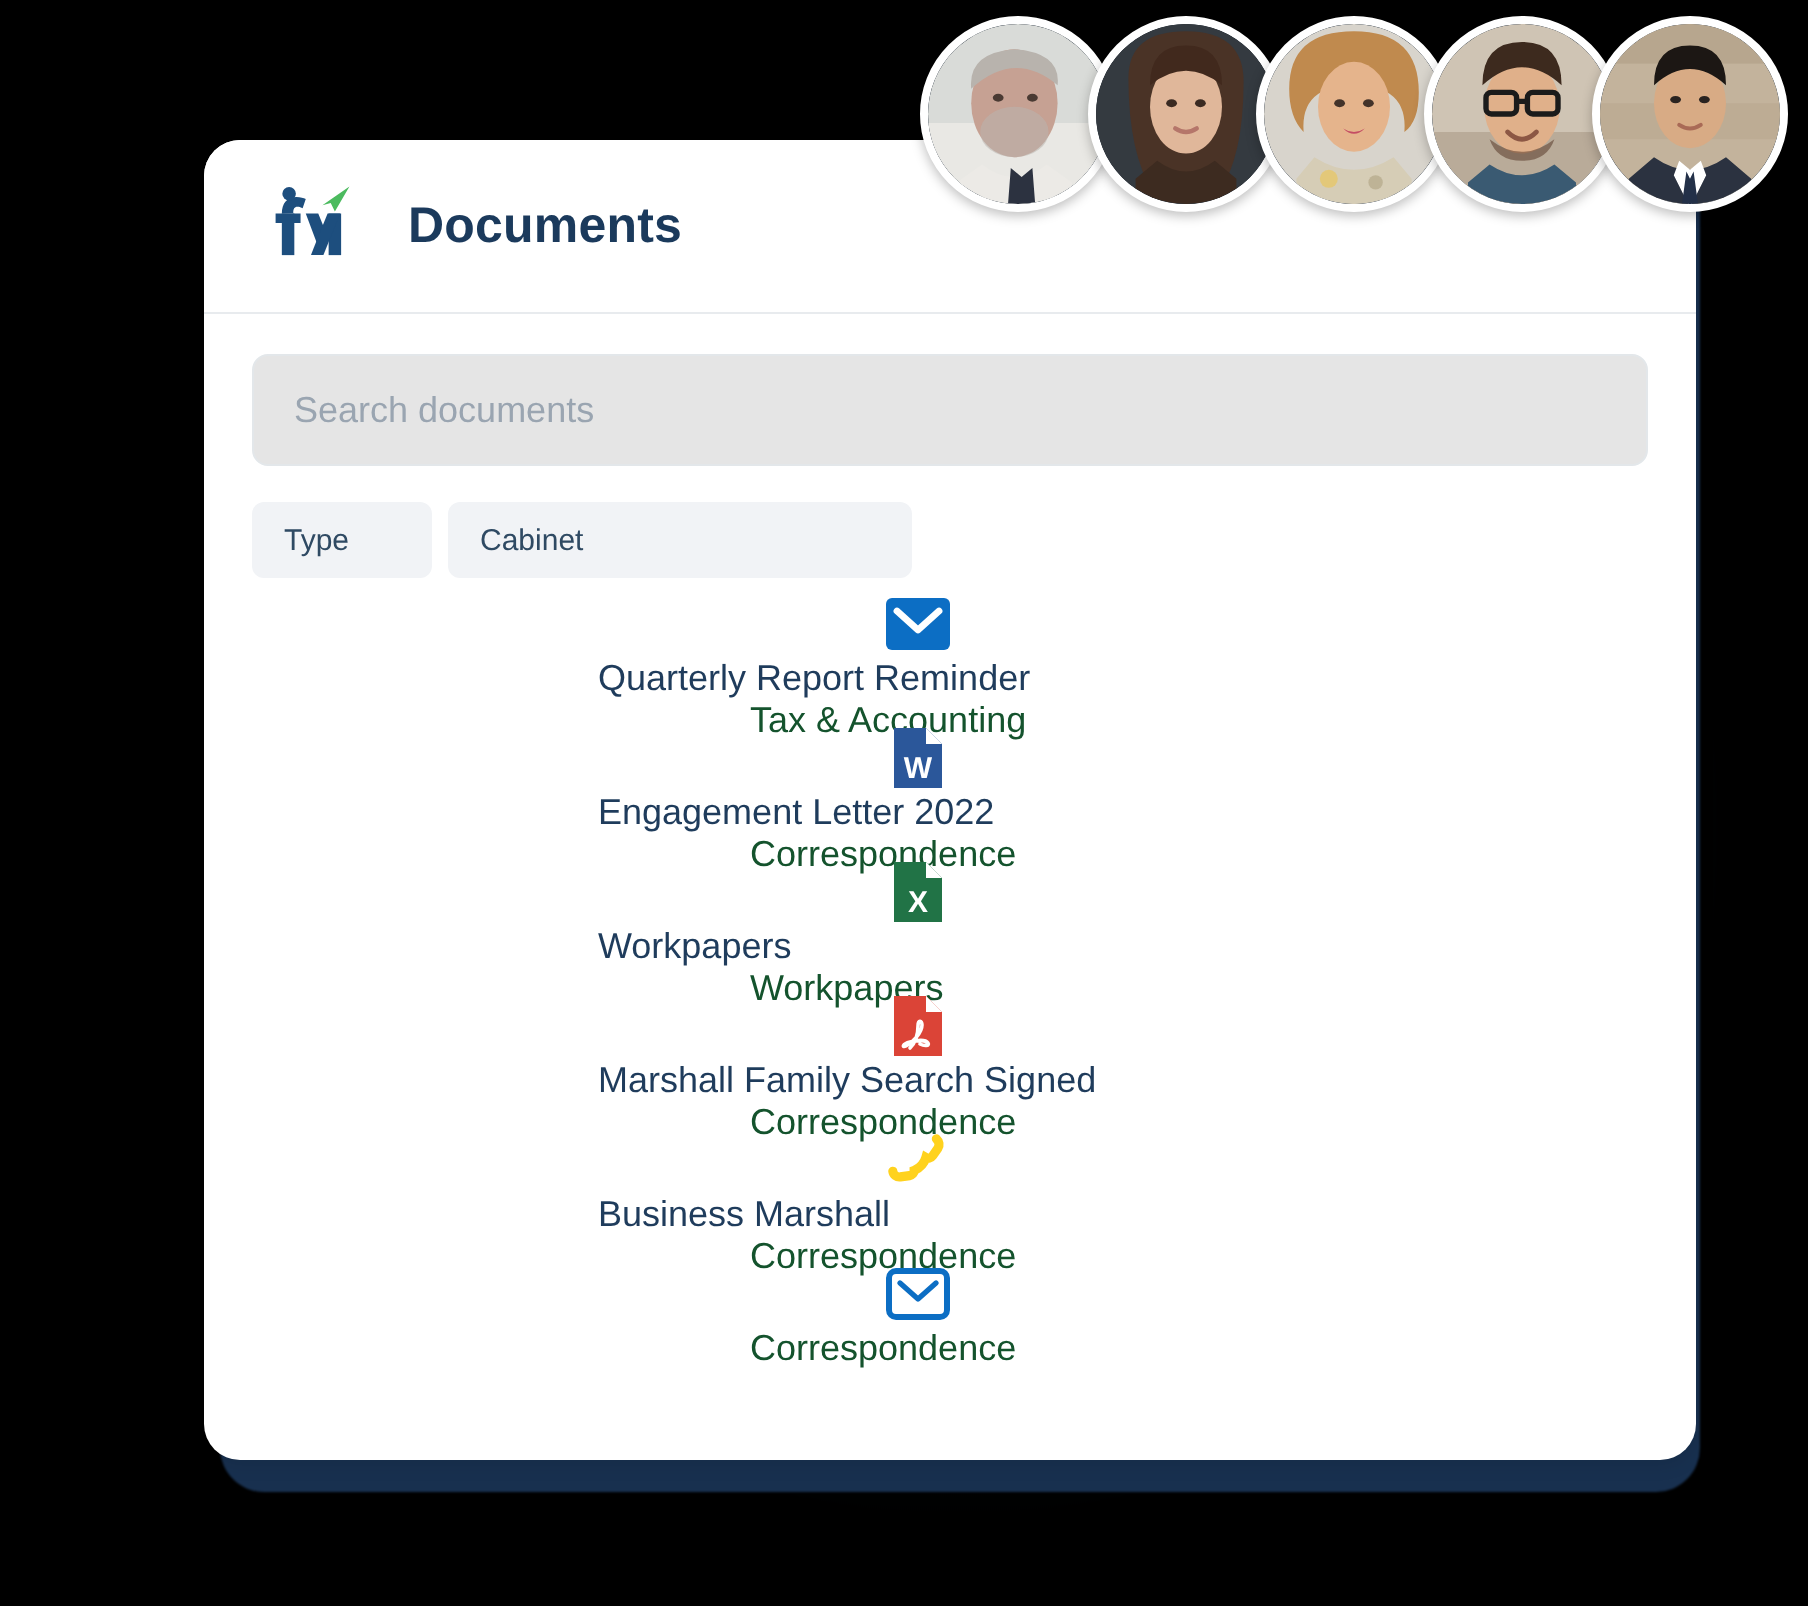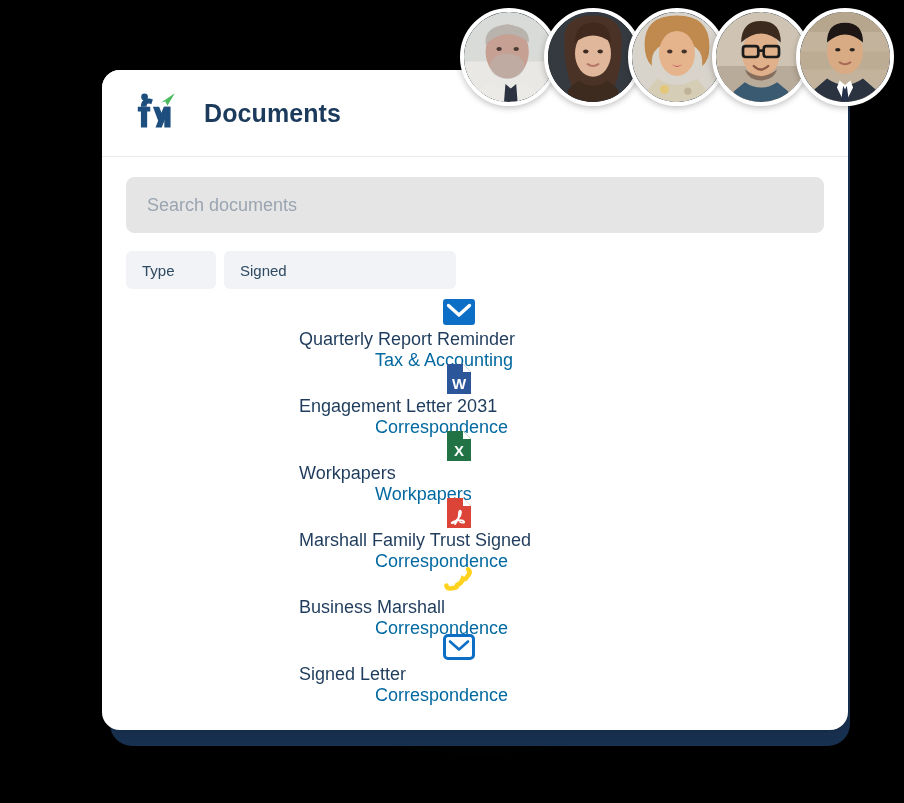--- a/index.html
+++ b/index.html
@@ -144,21 +144,21 @@
   .cell-name {
     width: 394px;
     font-size: 18px;
     color: #1f3c5c;
     padding-left: 21px;
     box-sizing: border-box;
   }
   .cell-cab {
     width: 232px;
     font-size: 18px;
-    color: #0369a1;
+    color: #14532d;
     padding-left: 16px;
     box-sizing: border-box;
   }
   .type-icon { width: 34px; height: 34px; display: block; }
 
   
   .avatars {
     position: absolute;
     left: 436px;
     top: 8px;
@@ -202,21 +202,21 @@
       </svg>
       <div class="app-title">Documents</div>
     </div>
 
     <div class="app-body">
 
       <input class="search-box" type="text" placeholder="Search documents" style="">
 
       <div class="col-head-row">
         <div class="col-head col-type">Type</div>
-        <div class="col-head col-cab">Signed</div>
+        <div class="col-head col-cab">Cabinet</div>
       </div>
 
       <div class="rows">
 
         <div class="doc-row">
           <div class="cell-type">
             <svg class="type-icon" viewBox="0 0 34 34">
               <rect x="1" y="4" width="32" height="26" rx="3" fill="#0c6ec4"></rect>
               <path d="M6.5 10.5 L17 20 L27.5 10.5" fill="none" stroke="#ffffff" stroke-width="3.4" stroke-linecap="round" stroke-linejoin="round"></path>
             </svg>
@@ -226,21 +226,21 @@
         </div>
 
         <div class="doc-row">
           <div class="cell-type">
             <svg class="type-icon" viewBox="0 0 34 34">
               <path d="M5 2 h16 l8 8 v22 h-24 z" fill="#2b579a"></path>
               <path d="M21 2 l8 8 h-8 z" fill="#ffffff"></path>
               <text x="17" y="27" font-family="Liberation Sans, sans-serif" font-size="15" font-weight="bold" fill="#ffffff" text-anchor="middle">W</text>
             </svg>
           </div>
-          <div class="cell-name">Engagement Letter 2031</div>
+          <div class="cell-name">Engagement Letter 2022</div>
           <div class="cell-cab">Correspondence</div>
         </div>
 
         <div class="doc-row">
           <div class="cell-type">
             <svg class="type-icon" viewBox="0 0 34 34">
               <path d="M5 2 h16 l8 8 v22 h-24 z" fill="#217346"></path>
               <path d="M21 2 l8 8 h-8 z" fill="#ffffff"></path>
               <text x="17" y="27" font-family="Liberation Sans, sans-serif" font-size="15" font-weight="bold" fill="#ffffff" text-anchor="middle">X</text>
             </svg>
@@ -250,21 +250,21 @@
         </div>
 
         <div class="doc-row">
           <div class="cell-type">
             <svg class="type-icon" viewBox="0 0 34 34">
               <path d="M5 2 h16 l8 8 v22 h-24 z" fill="#db4437"></path>
               <path d="M21 2 l8 8 h-8 z" fill="#ffffff"></path>
               <path d="M13 28 c3-3 4-7 4-11 c0-3 2-3 2-0.5 c0 4 -5 9 -8 10.5 c-2 1 -2 -1 2 -2 c4 -1 8 -1 9 0.5 c1 1.5 -2 1.5 -4 0.5" fill="none" stroke="#ffffff" stroke-width="1.8" stroke-linecap="round" stroke-linejoin="round"></path>
             </svg>
           </div>
-          <div class="cell-name">Marshall Family Trust Signed</div>
+          <div class="cell-name">Marshall Family Search Signed</div>
           <div class="cell-cab">Correspondence</div>
         </div>
 
         <div class="doc-row">
           <div class="cell-type">
             <svg class="type-icon" viewBox="0 0 34 34">
               <path d="M22.5 4.5 c1.6 1.1 2.2 3 1.4 4.6 l-2.1 4.2 c-0.6 1.2 -2 1.7 -3.2 1.2
                        c-0.4 2.9 -2.2 5.6 -4.9 7.2 c0.2 1.3 -0.6 2.5 -1.9 2.9 l-4.5 1.3
                        c-1.8 0.5 -3.6 -0.5 -4.1 -2.3" fill="none" stroke="#ffd21e" stroke-width="4.6" stroke-linecap="round" transform="translate(2,1) rotate(8 17 17)"></path>
             </svg>
@@ -273,21 +273,20 @@
           <div class="cell-cab">Correspondence</div>
         </div>
 
         <div class="doc-row">
           <div class="cell-type">
             <svg class="type-icon" viewBox="0 0 34 34">
               <rect x="2.5" y="5.5" width="29" height="23" rx="3.5" fill="none" stroke="#0c6ec4" stroke-width="3"></rect>
               <path d="M8 11.5 L17 19.5 L26 11.5" fill="none" stroke="#0c6ec4" stroke-width="2.6" stroke-linecap="round" stroke-linejoin="round"></path>
             </svg>
           </div>
-          <div class="cell-name">Signed Letter</div>
           <div class="cell-cab">Correspondence</div>
         </div>
 
       </div>
     </div>
   </div>
 
   <div class="avatars">
 
     <div class="avatar">

